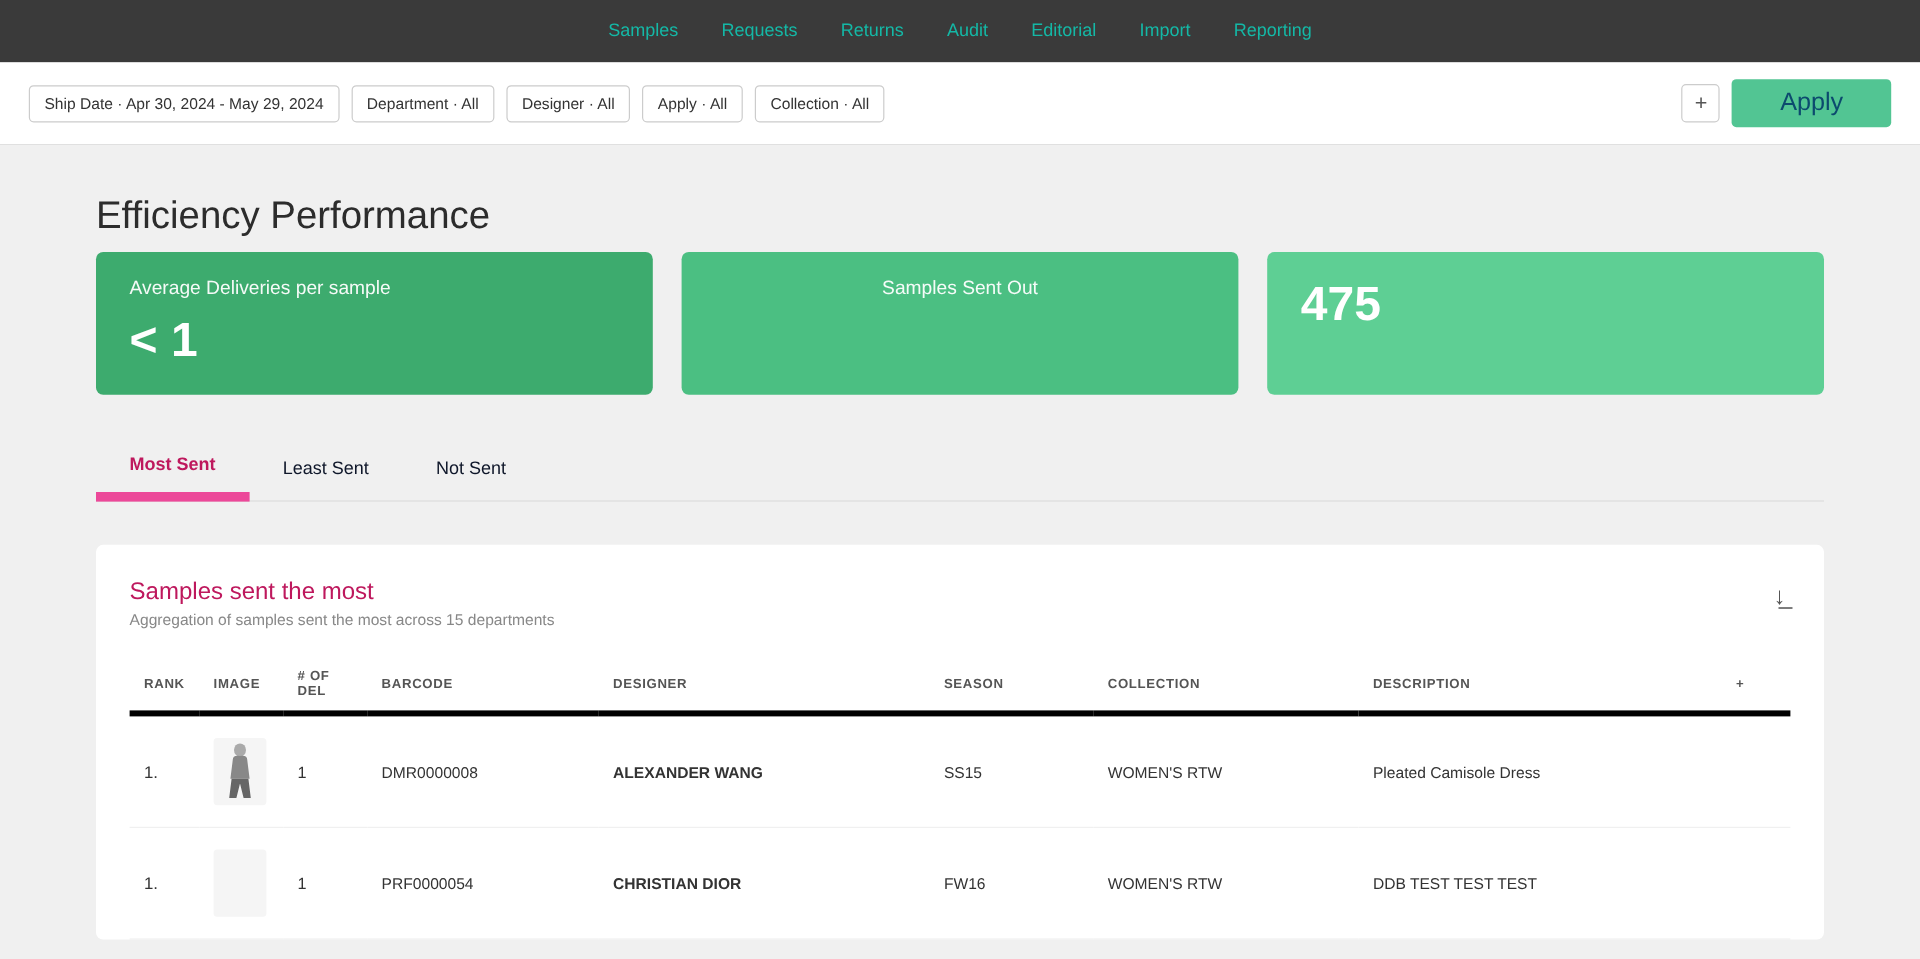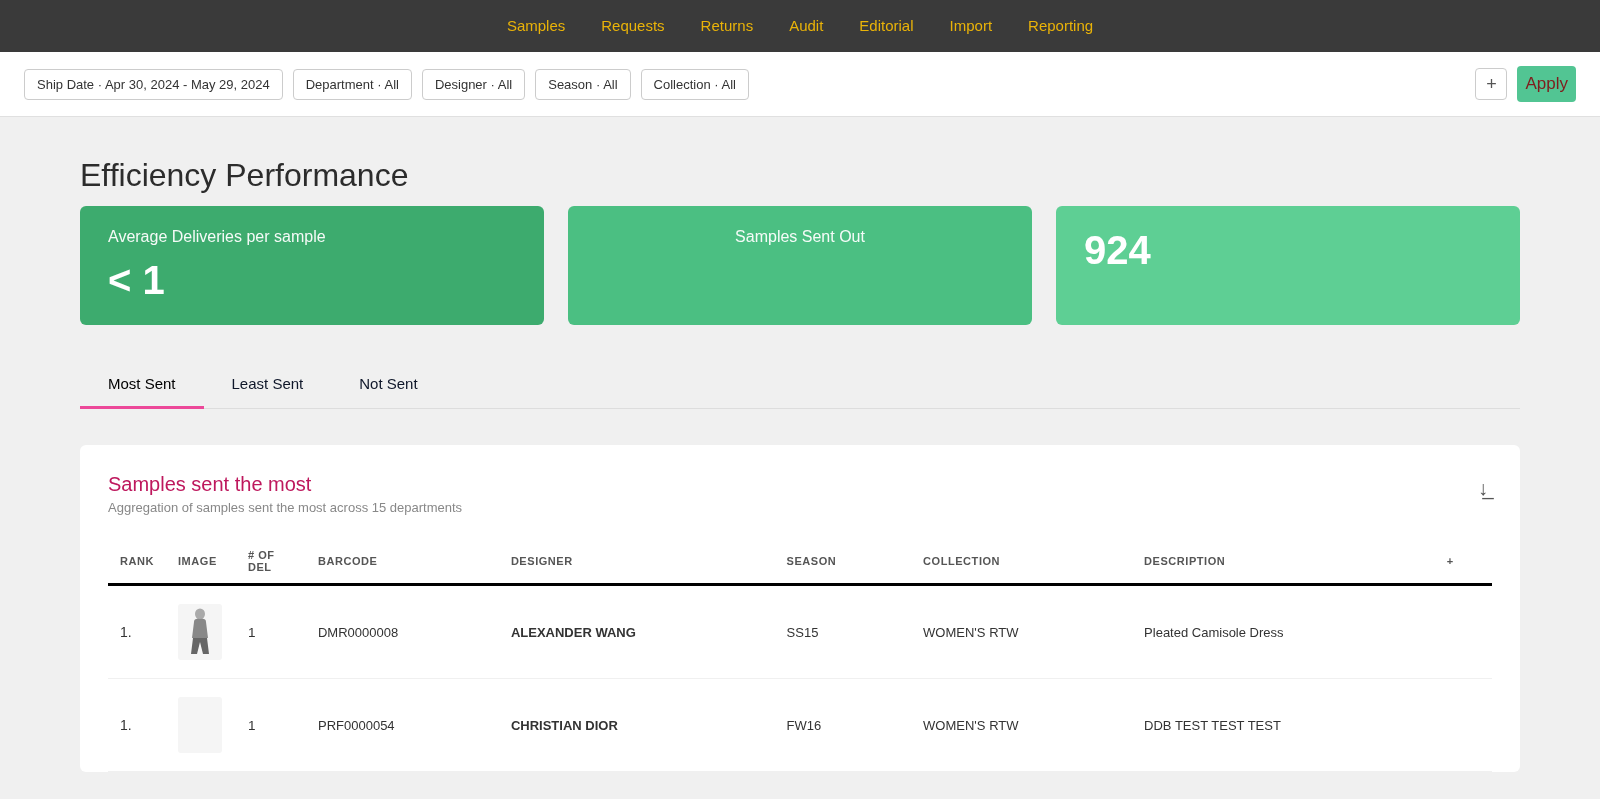--- a/index.html
+++ b/index.html
@@ -8,21 +8,21 @@
     
     .top-nav {
       background: #3a3a3a;
       display: flex;
       align-items: center;
       justify-content: center;
       padding: 0 24px;
       height: 52px;
     }
     .top-nav a {
-      color: #eab308;
+      color: #14b8a6;
       text-decoration: none;
       font-size: 15px;
       padding: 0 18px;
       line-height: 52px;
       display: inline-block;
     }
 
     
     .filter-bar {
       background: #fff;
@@ -52,25 +52,25 @@
       background: #fff;
       font-size: 18px;
       cursor: pointer;
       display: flex;
       align-items: center;
       justify-content: center;
       color: #555;
     }
     .apply-btn {
       background: #52c593;
-      color: #7f1d1d;
+      color: #0c4a6e;
       border: none;
       border-radius: 4px;
-      padding: 8px 8px;
-      font-size: 17px;
+      padding: 8px 40px;
+      font-size: 21px;
       font-weight: 500;
       cursor: pointer;
     }
 
     
     .main-content {
       padding: 40px 80px 40px 80px;
       background: #f0f0f0;
     }
 
@@ -121,23 +121,23 @@
       color: #0f172a;
       cursor: pointer;
       border-bottom: 3px solid transparent;
       margin-bottom: -1px;
       background: transparent;
       border-top: none;
       border-left: none;
       border-right: none;
     }
     .tab.active {
-      color: #000000;
-      font-weight: 400;
-      border-bottom: 3px solid #ec4899;
+      color: #be185d;
+      font-weight: 700;
+      border-bottom: 8px solid #ec4899;
     }
 
     
     .table-section {
       background: #fff;
       border-radius: 6px;
       padding: 28px 28px 0 28px;
     }
     .table-header-row {
       display: flex;
@@ -163,21 +163,21 @@
       padding: 4px;
     }
 
     
     .data-table {
       width: 100%;
       border-collapse: collapse;
       font-size: 13.5px;
     }
     .data-table thead tr {
-      border-bottom: 3px solid #000000;
+      border-bottom: 5px solid #000000;
     }
     .data-table thead th {
       text-align: left;
       padding: 10px 12px;
       font-size: 11px;
       font-weight: 700;
       color: #555;
       letter-spacing: 0.05em;
       text-transform: uppercase;
     }
@@ -230,41 +230,41 @@
   <a>Audit</a>
   <a>Editorial</a>
   <a>Import</a>
   <a>Reporting</a>
 </nav>
 
 <div class="filter-bar">
   <div class="filter-pill">Ship Date · Apr 30, 2024 - May 29, 2024</div>
   <div class="filter-pill">Department · All</div>
   <div class="filter-pill">Designer · All</div>
-  <div class="filter-pill">Season · All</div>
+  <div class="filter-pill">Apply · All</div>
   <div class="filter-pill">Collection · All</div>
   <div class="filter-spacer"></div>
   <button class="add-filter-btn">+</button>
   <button class="apply-btn">Apply</button>
 </div>
 
 <div class="main-content">
 
   <h1 class="page-title">Efficiency Performance</h1>
 
   <div class="stat-cards">
     <div class="stat-card dark-green">
       <div class="stat-card-label">Average Deliveries per sample</div>
       <div class="stat-card-value">&lt; 1</div>
     </div>
     <div class="stat-card mid-green">
       <div class="stat-card-label">Samples Sent Out</div>
     </div>
     <div class="stat-card light-green">
-      <div class="stat-card-value">924</div>
+      <div class="stat-card-value">475</div>
     </div>
   </div>
 
   <div class="tabs">
     <button class="tab active">Most Sent</button>
     <button class="tab">Least Sent</button>
     <button class="tab">Not Sent</button>
   </div>
 
   <div class="table-section">

